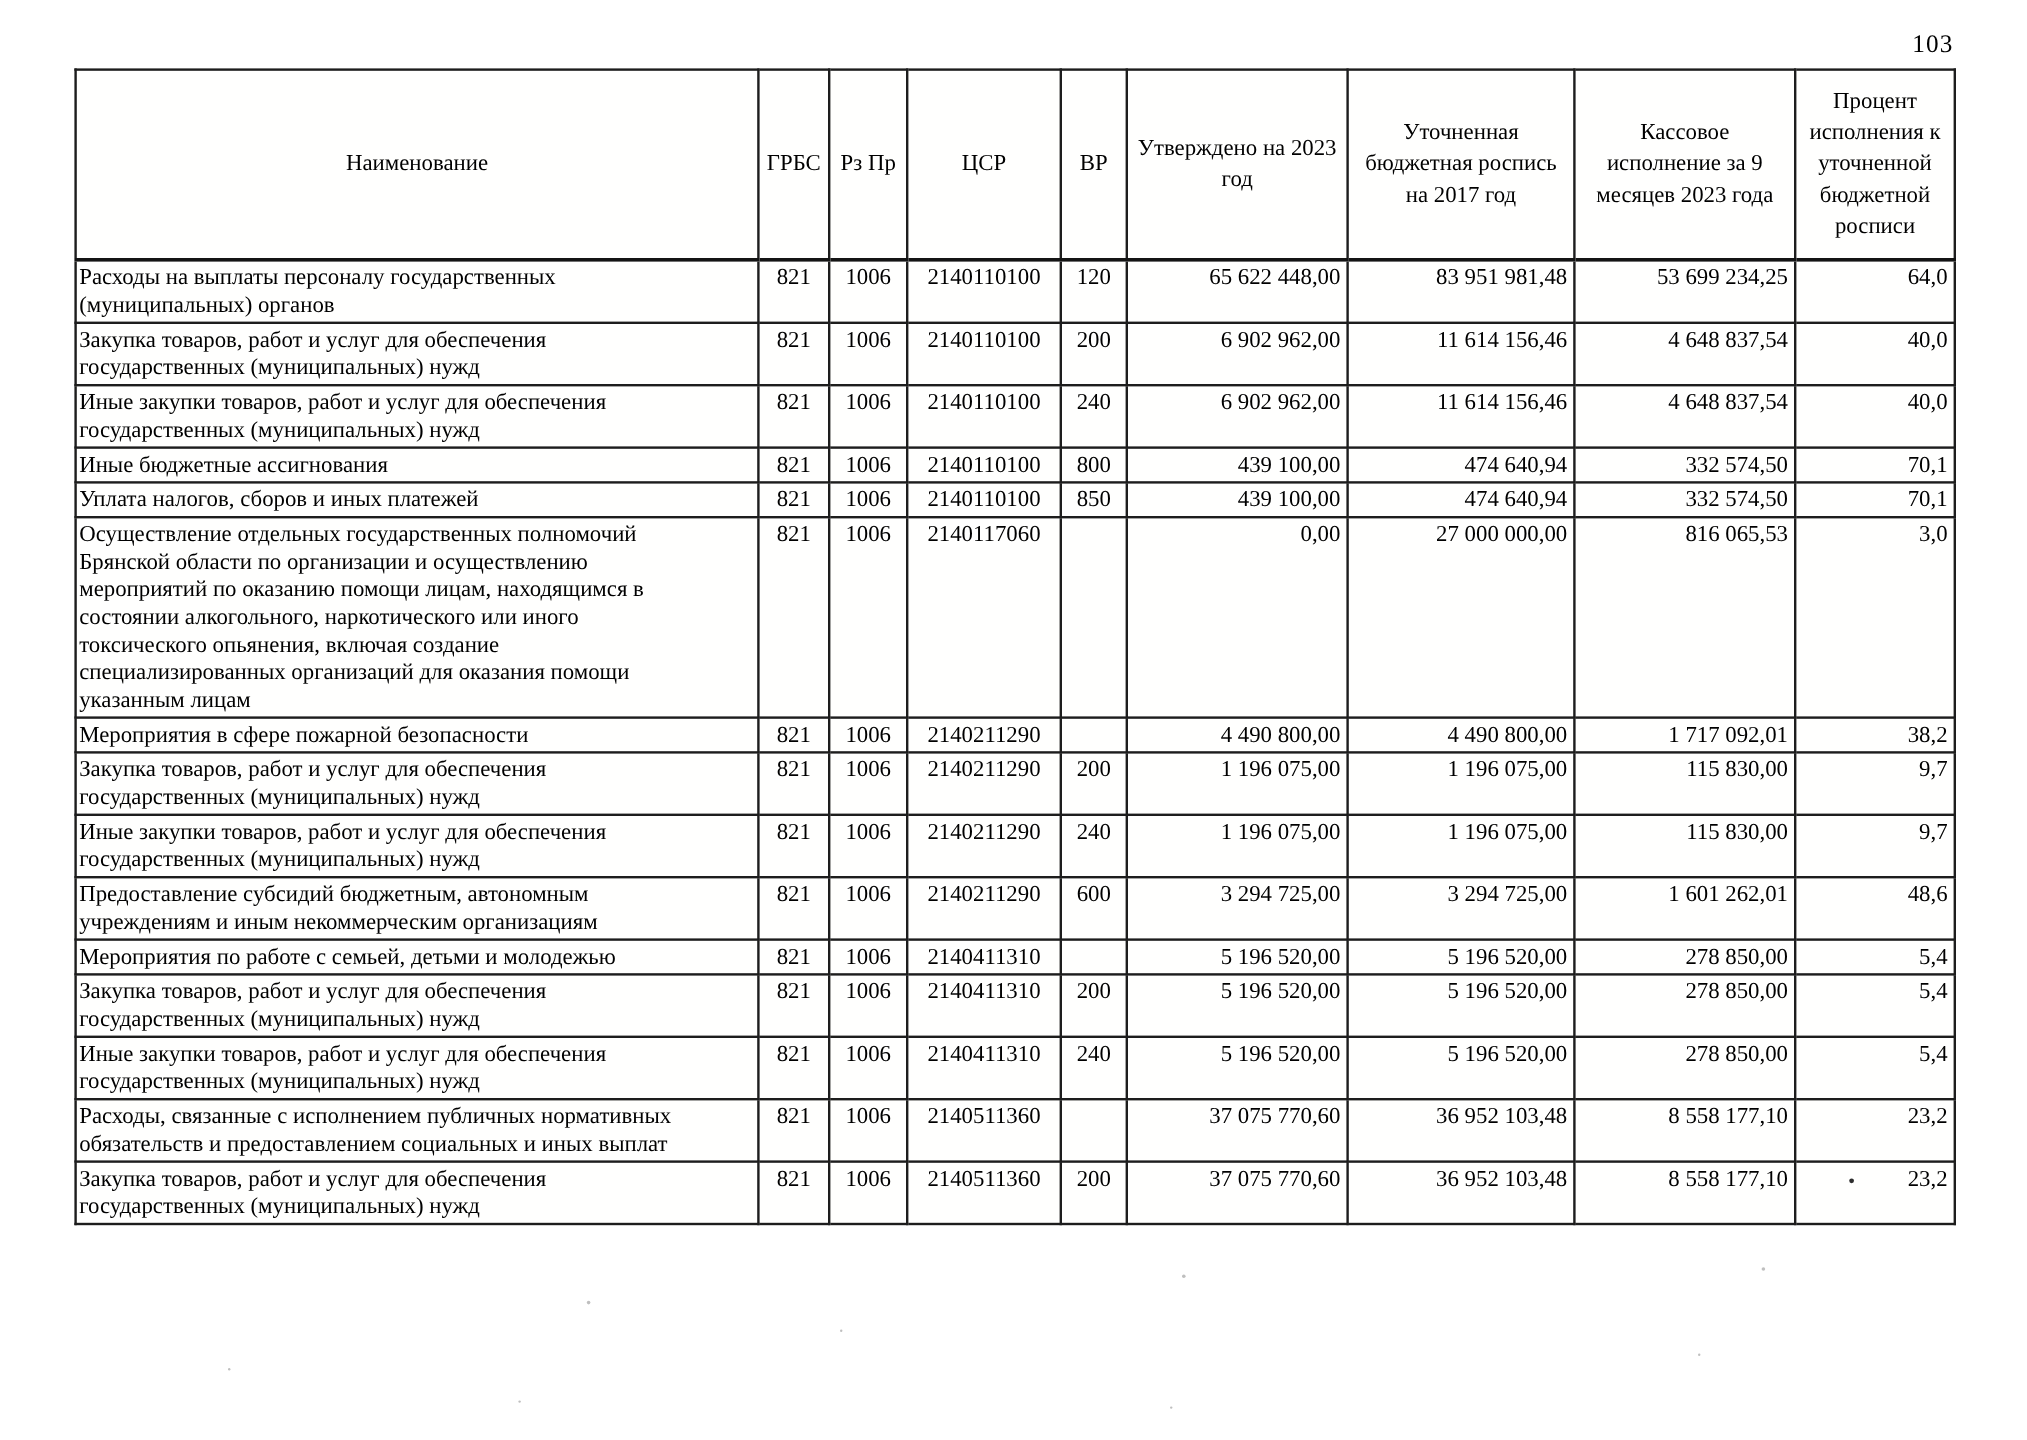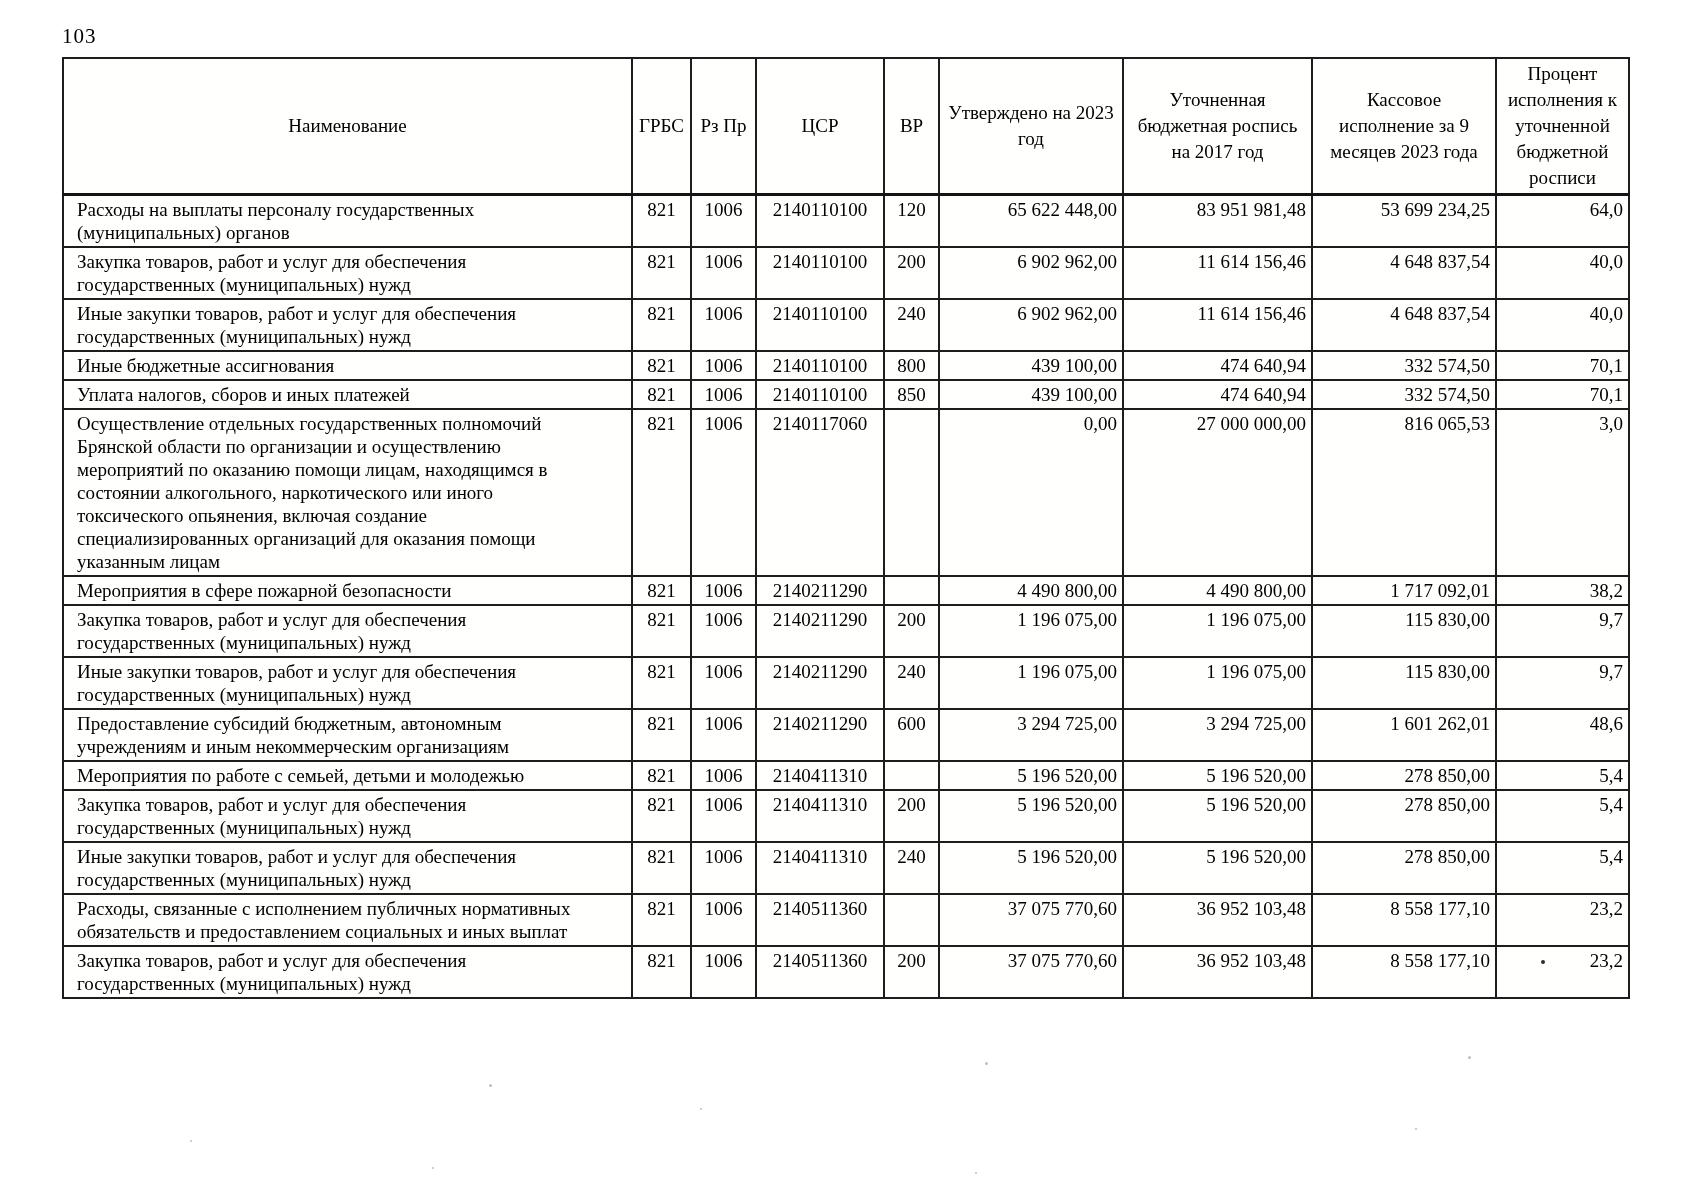--- a/index.html
+++ b/index.html
@@ -13,21 +13,21 @@
     height: 1200px;
     font-family: "Liberation Serif", serif;
     color: #000;
     overflow: hidden;
   }
   .page-number {
     position: absolute;
     top: 24px;
     left: 62px;
     width: 1566px;
-    text-align: left;
+    text-align: right;
     font-size: 21px;
     letter-spacing: 1px;
   }
   table.budget-table {
     position: absolute;
     top: 57px;
     left: 62px;
     width: 1566px;
     table-layout: fixed;
     border-collapse: collapse;
@@ -37,30 +37,30 @@
     border: 2px solid #1d1d1d;
     overflow: hidden;
   }
   thead tr { height: 133px; }
   th {
     font-size: 19px;
     font-weight: normal;
     line-height: 26px;
     text-align: center;
     vertical-align: middle;
-    padding: 2px 5px;
+    padding: 13px 5px;
   }
   thead th { border-bottom: 3px solid #141414; }
   td {
     font-size: 19px;
     line-height: 23px;
     vertical-align: top;
     padding: 2px 4px;
   }
-  td.c0 { text-align: left; padding-left: 13px; white-space: pre-line; }
+  td.c0 { text-align: left; padding-left: 2px; white-space: pre-line; }
   td.c1, td.c2, td.c3, td.c4 { text-align: center; }
   td.c5, td.c6, td.c7, td.c8 { text-align: right; padding-right: 5px; }
   
   tbody tr:last-child td.c8 { position: relative; }
   tbody tr:last-child td.c8::before {
     content: "";
     position: absolute;
     left: 44px;
     top: 13px;
     width: 4px;

